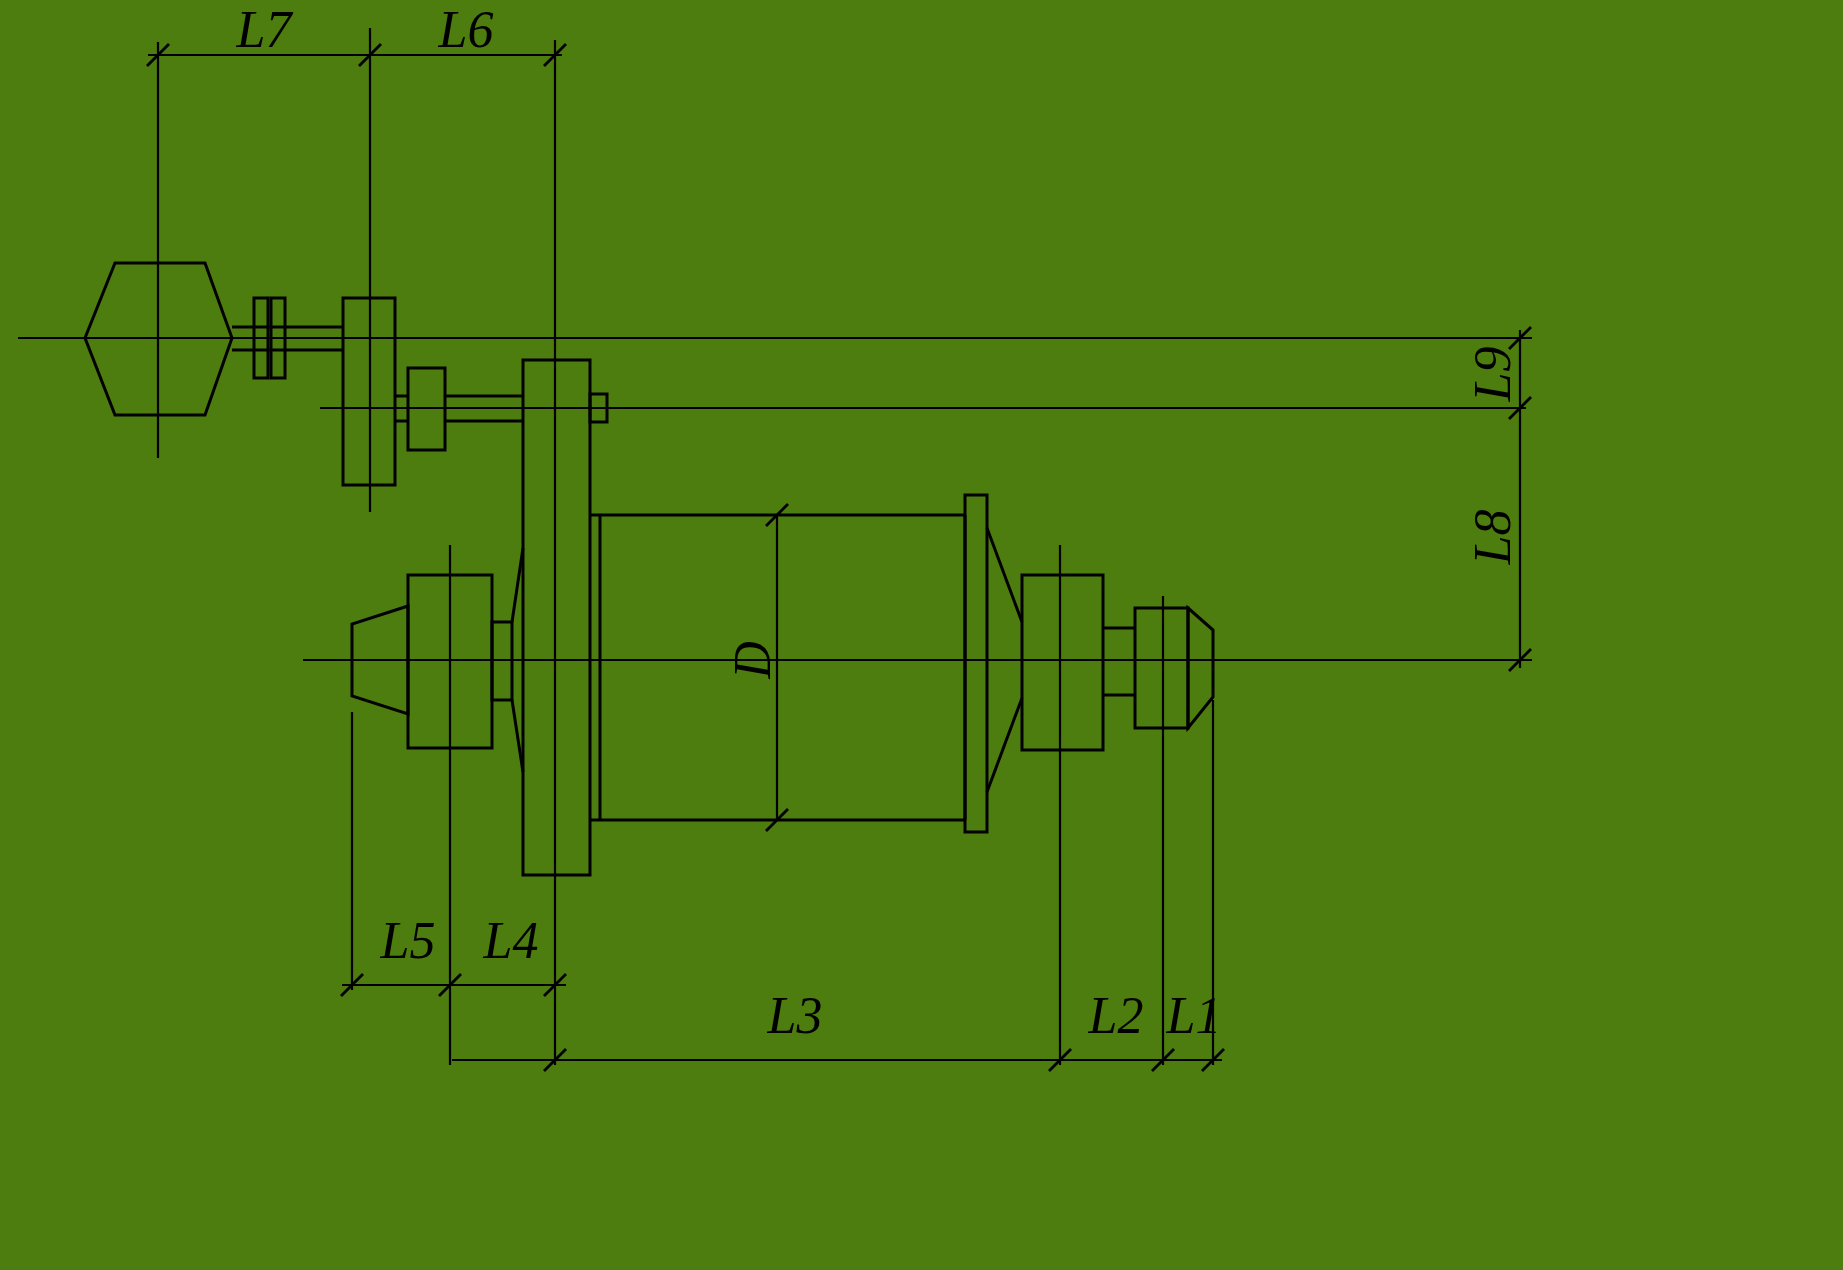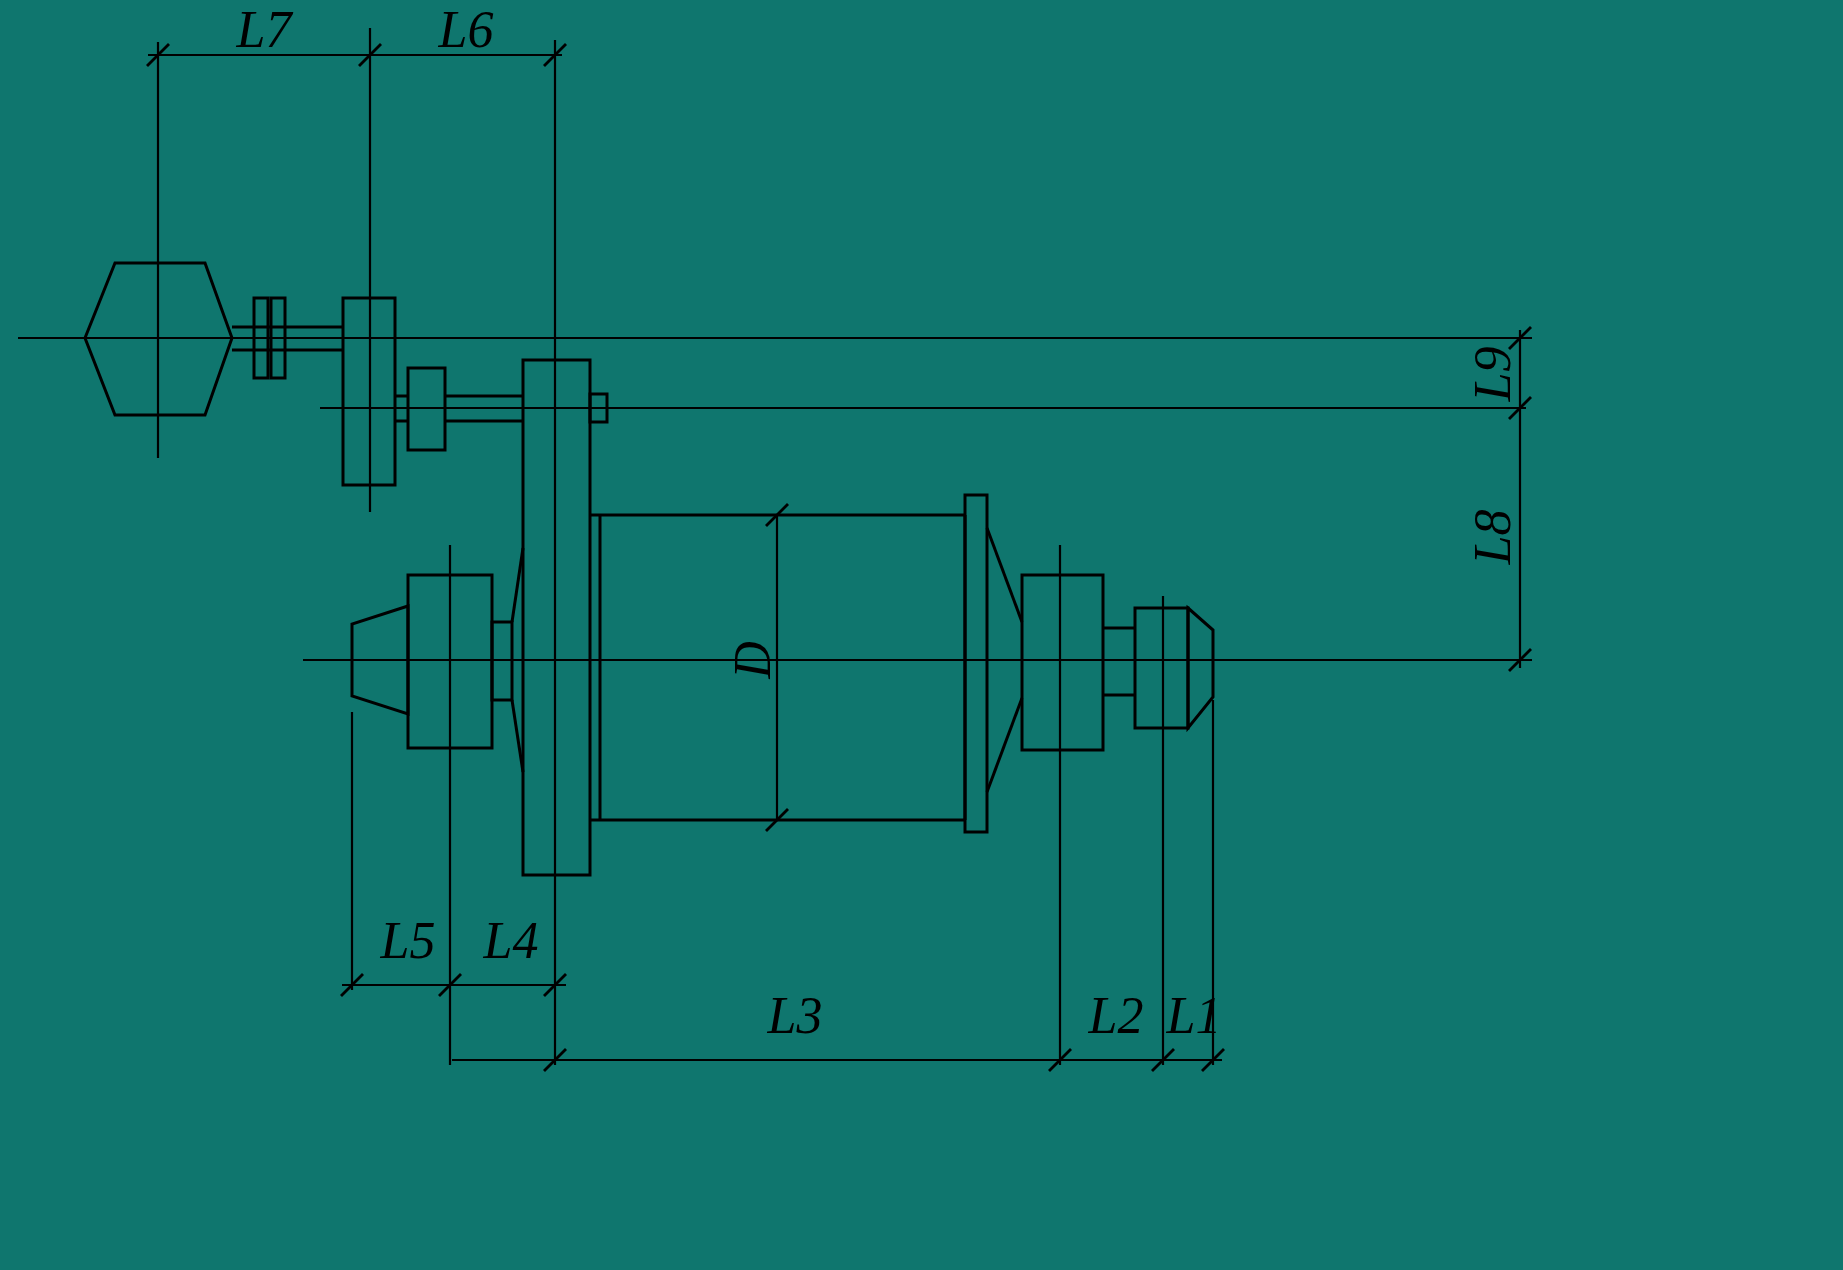--- a/index.html
+++ b/index.html
@@ -1,20 +1,20 @@
 <!DOCTYPE html>
 <html><head>
 <meta charset="utf-8">
 <style>
   html, body { margin: 0; padding: 0; background: #ffffff; }
   .canvas {
     position: relative;
     width: 1843px;
     height: 1270px;
-    background: #0f766e;
+    background: #4d7c0f;
     overflow: hidden;
   }
   svg { display: block; width: 1843px; height: 1270px; }
   .outline { fill: none; stroke: #000000; stroke-width: 3; }
   .aux     { fill: none; stroke: #000000; stroke-width: 2.2; }
   .tick    { fill: none; stroke: #000000; stroke-width: 2.8; }
   .dim-label {
     font-family: "Liberation Serif", "DejaVu Serif", serif;
     font-style: italic;
     font-size: 52px;

